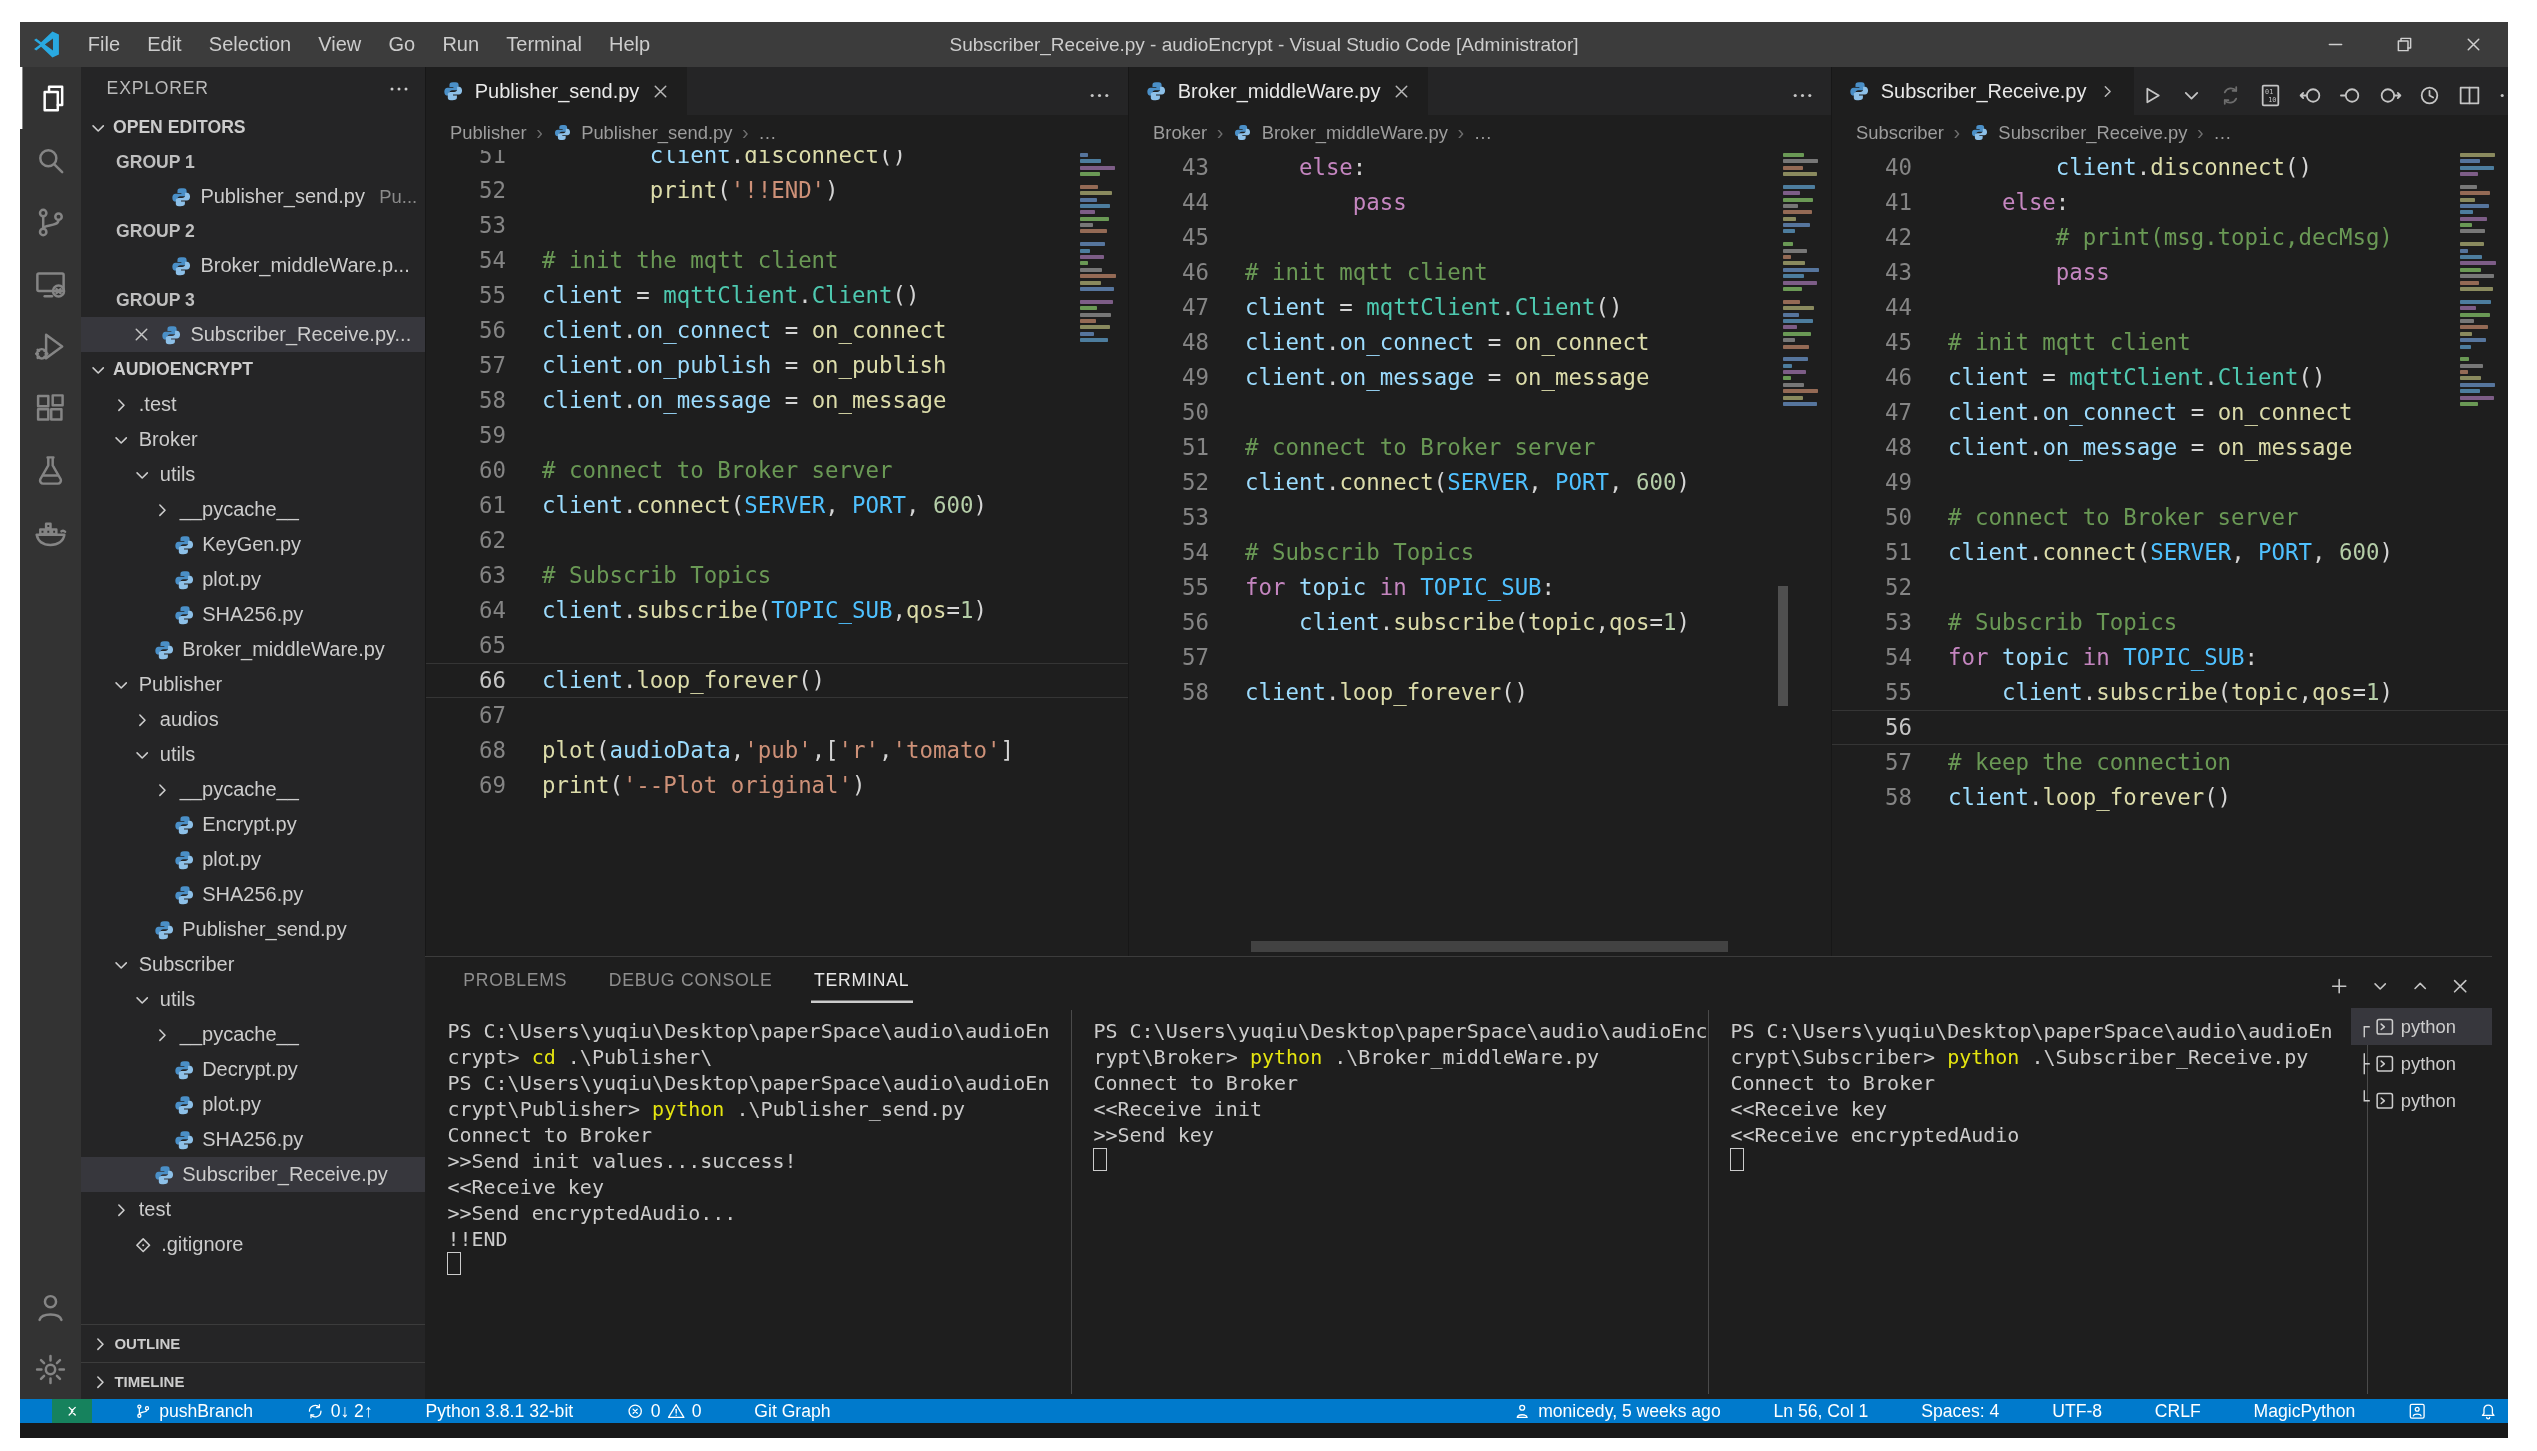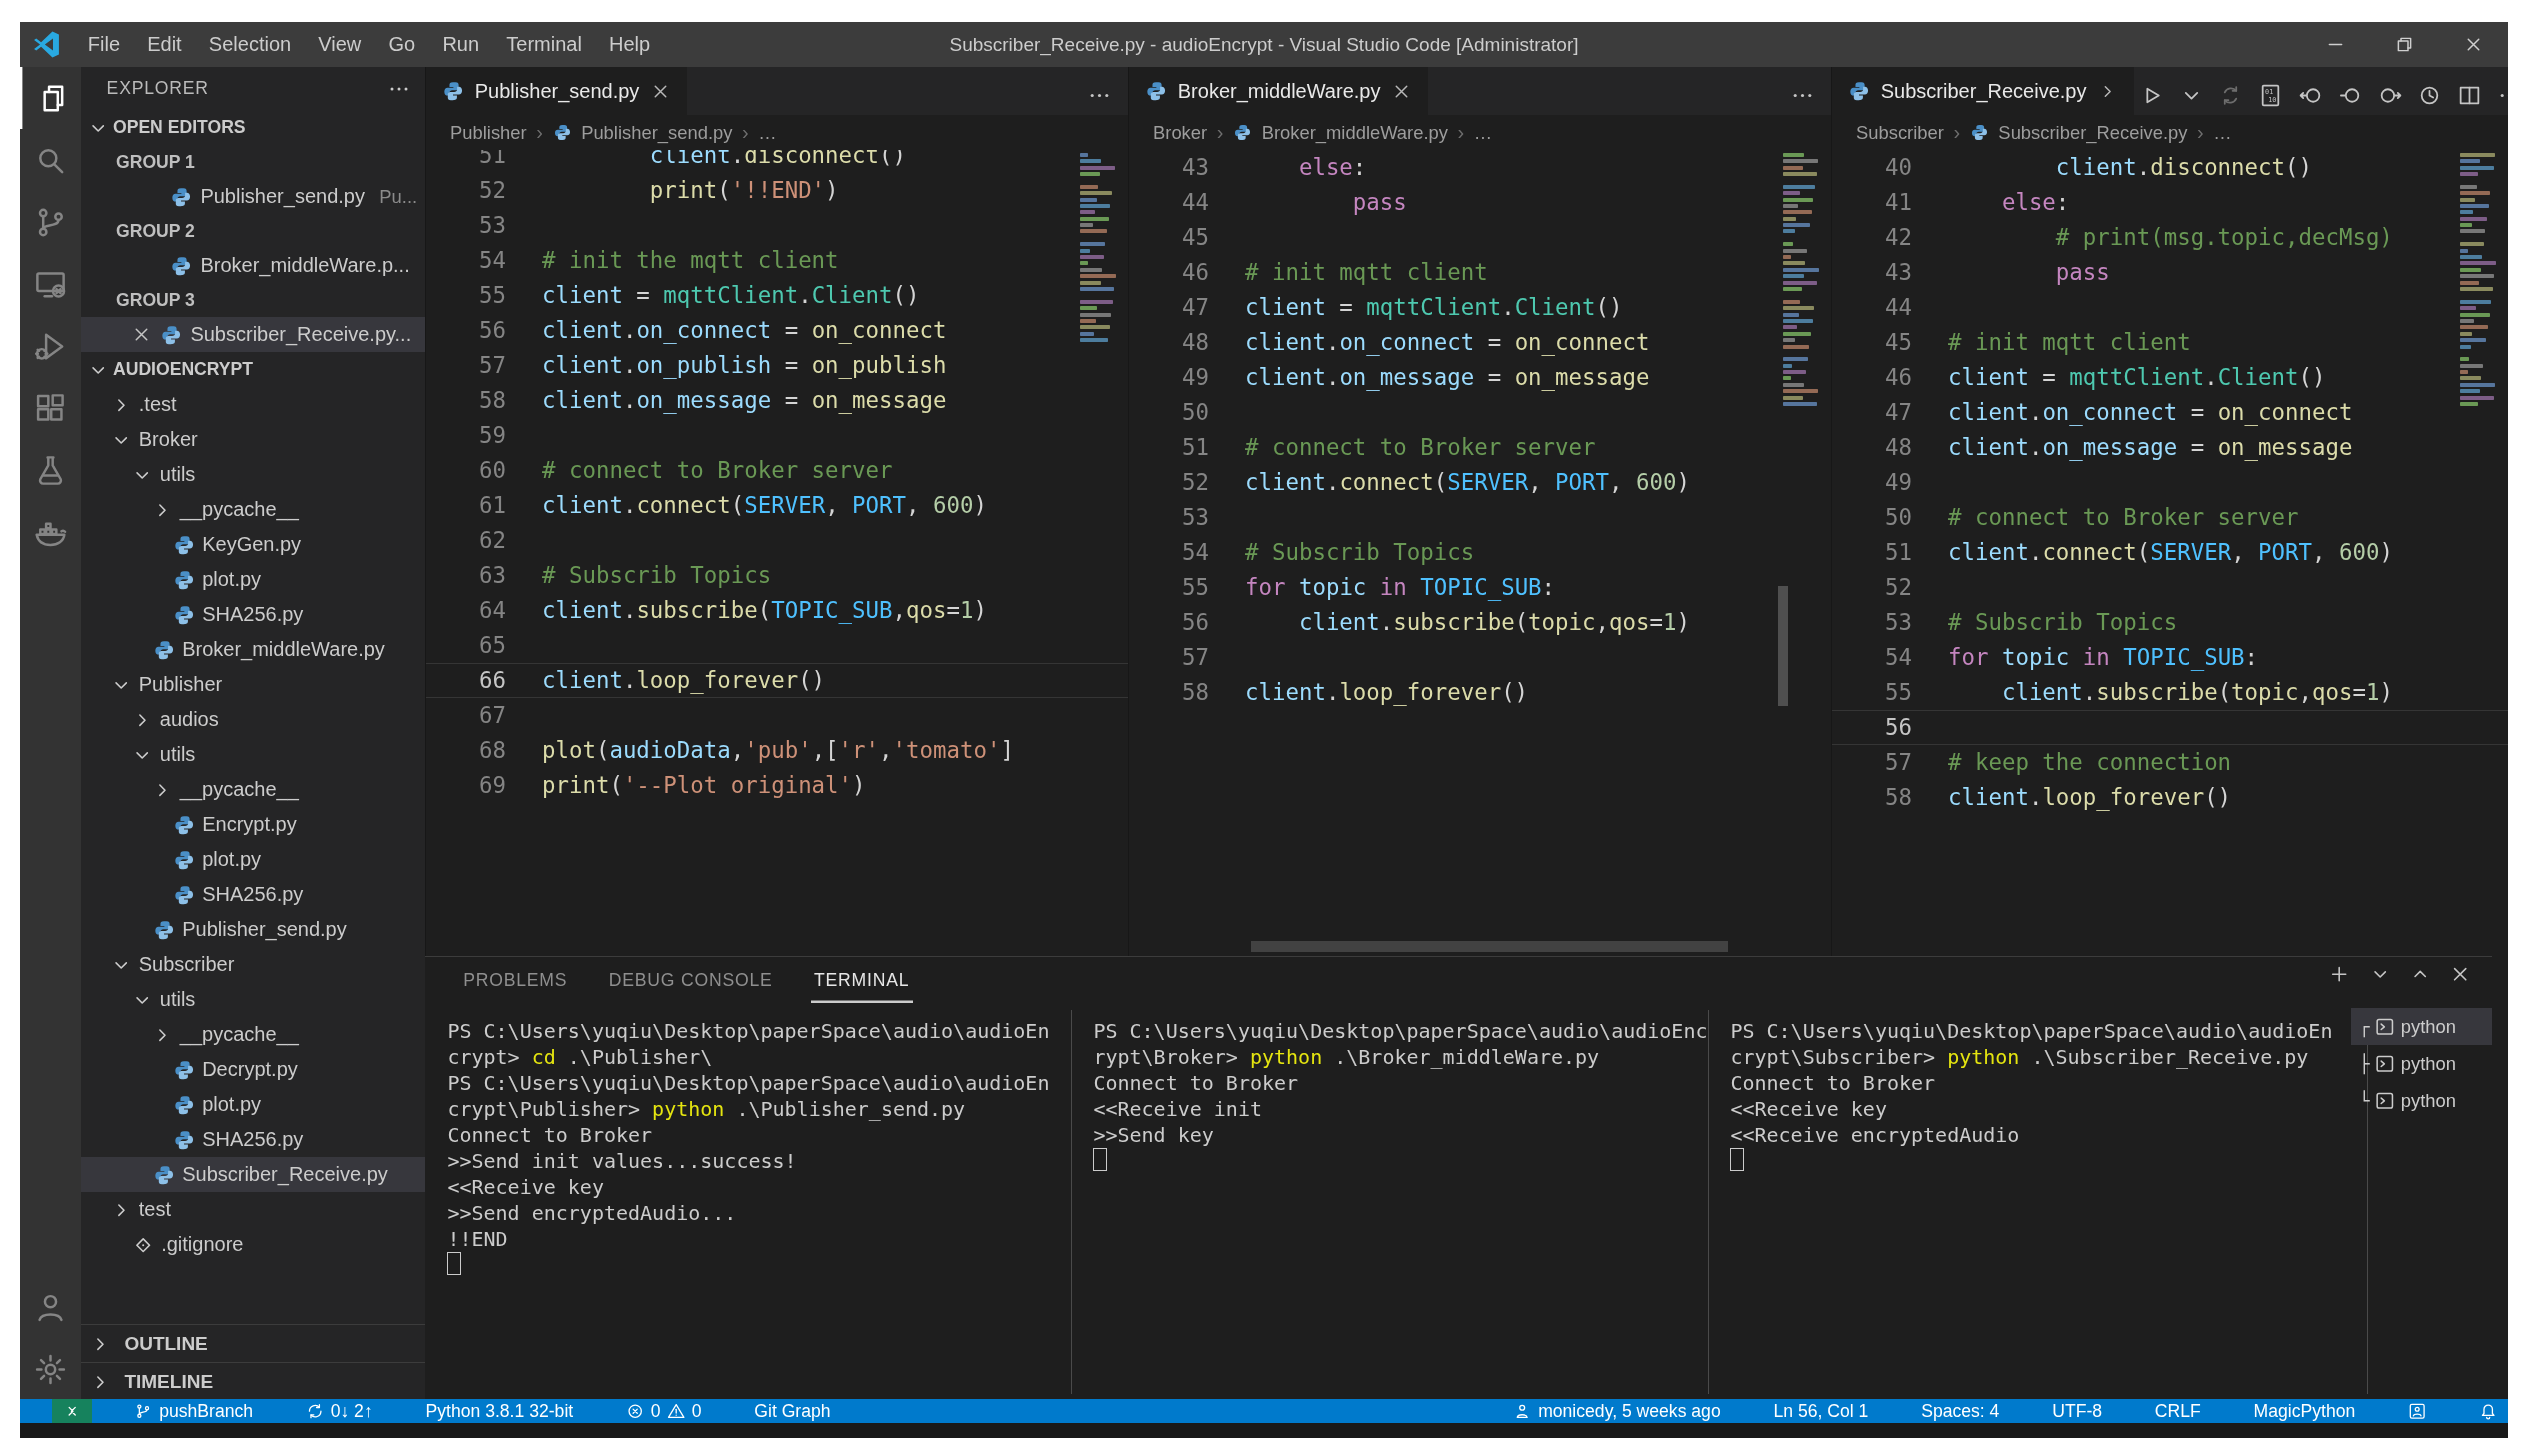--- a/index.html
+++ b/index.html
@@ -30,21 +30,21 @@
   .oefile{height:35px;display:flex;align-items:center;gap:8px;padding-left:89px;font-size:20px;color:#cccccc;white-space:nowrap;overflow:hidden;}
   .oefile.sel{background:#37373d;padding-left:50px;}
   .oefile .detail{color:#8b8b8b;font-size:18.4px;margin-left:6.4px;}
   .oefile .closex{width:21px;height:21px;color:#c5c5c5;flex:0 0 auto;}
   .pyicon{width:22.4px;height:22.4px;flex:0 0 auto;}
   .trow{height:35px;display:flex;align-items:center;font-size:20px;color:#cccccc;white-space:nowrap;overflow:hidden;}
   .trow.sel{background:#37373d;}
   .trow .spacer{width:22.4px;flex:0 0 auto;}
   .trow .lbl{margin-left:6.4px;}
   .sidebottom{position:absolute;left:0;right:0;bottom:0;}
-  .bsec{height:37px;border-top:0.8px solid #3c3c3c;display:flex;align-items:center;gap:13px;padding-left:8px;font-weight:bold;font-size:19px;color:#cccccc;}
+  .bsec{height:37px;border-top:0.8px solid #3c3c3c;display:flex;align-items:center;gap:3px;padding-left:8px;font-weight:bold;font-size:15px;color:#cccccc;}
   .bsec .icn{width:22.4px;height:22.4px;}
   
   .editors{position:absolute;left:405px;top:0;right:0;height:889px;background:#1e1e1e;}
   .egroup{position:absolute;top:0;height:100%;background:#1e1e1e;border-left:0.8px solid #171717;box-sizing:border-box;overflow:hidden;}
   .tabbar{height:48px;background:#252526;display:flex;align-items:center;}
   .tab{display:inline-flex;align-items:center;gap:10.4px;padding:0 16px;background:#1e1e1e;color:#e9e9e9;font-size:20px;height:100%;white-space:nowrap;}
   .tab .closex,.tab .chevx{width:21px;height:21px;color:#b8b8b8;}
   .tabactions{margin-left:auto;display:flex;align-items:center;gap:4.8px;padding-right:11.2px;color:#c5c5c5;}
   .tabactions .ab{width:35px;height:35px;display:flex;align-items:center;justify-content:center;}
   .tabactions .ab .icn{width:25px;height:25px;margin-top:8px;}
@@ -61,21 +61,21 @@
   .ltxt{padding-left:36px;}
   .tk-m{color:#6A9955}.tk-k{color:#C586C0}.tk-v{color:#9CDCFE}.tk-f{color:#DCDCAA}.tk-t{color:#4EC9B0}
   .tk-o{color:#4FC1FF}.tk-n{color:#B5CEA8}.tk-p{color:#D4D4D4}.tk-s{color:#CE9178}.tk-g{color:#6b6b6b}
   .ecursor{display:inline-block;width:2.4px;height:27px;background:#aeafad;vertical-align:-5.6px;}
   .minimap{position:absolute;top:0;right:9.6px;width:42px;}
   .mmrow{height:4px;margin:2.4px 3.2px;border-radius:0.8px;}
   .vscroll{position:absolute;width:10.4px;background:#4f4f4f;right:43px;}
   .hscroll{position:absolute;height:10.4px;background:#424242;bottom:4.8px;}
   
   .panel{position:absolute;left:405px;top:889px;right:0;bottom:0;background:#1e1e1e;border-top:0.8px solid #3c3c3c;box-sizing:border-box;}
-  .phead{height:46px;display:flex;align-items:flex-start;padding-left:35px;}
+  .phead{height:46px;display:flex;align-items:flex-end;padding-left:35px;}
   .ptab{height:100%;display:flex;align-items:center;padding:0 3.2px;margin-right:35px;font-size:17.6px;letter-spacing:0.8px;color:#8f8f8f;}
   .ptab.active{color:#e7e7e7;box-shadow:inset 0 -2.4px 0 #cccccc;}
   .pactions{margin-left:auto;display:flex;align-items:center;gap:6.4px;padding-right:14.4px;color:#c5c5c5;}
   .pactions .ab{width:34px;height:34px;display:flex;align-items:center;justify-content:center;}
   .pactions .ab .icn{width:22.4px;height:22.4px;}
   .term{position:absolute;top:46px;bottom:0;overflow:hidden;padding:14.4px 0 0 22.4px;font-family:"DejaVu Sans Mono","Liberation Mono",monospace;font-size:20px;line-height:26px;color:#cccccc;box-sizing:border-box;}
   .trowline{height:26px;white-space:pre;}
   .tw{color:#cccccc}.ty{color:#e5e510}
   .tcur{display:inline-block;width:11.2px;height:21px;border:1.6px solid #cccccc;vertical-align:-3.2px;}
   .tdiv{position:absolute;top:53px;bottom:6.4px;width:0.8px;background:#4a4a4a;}

